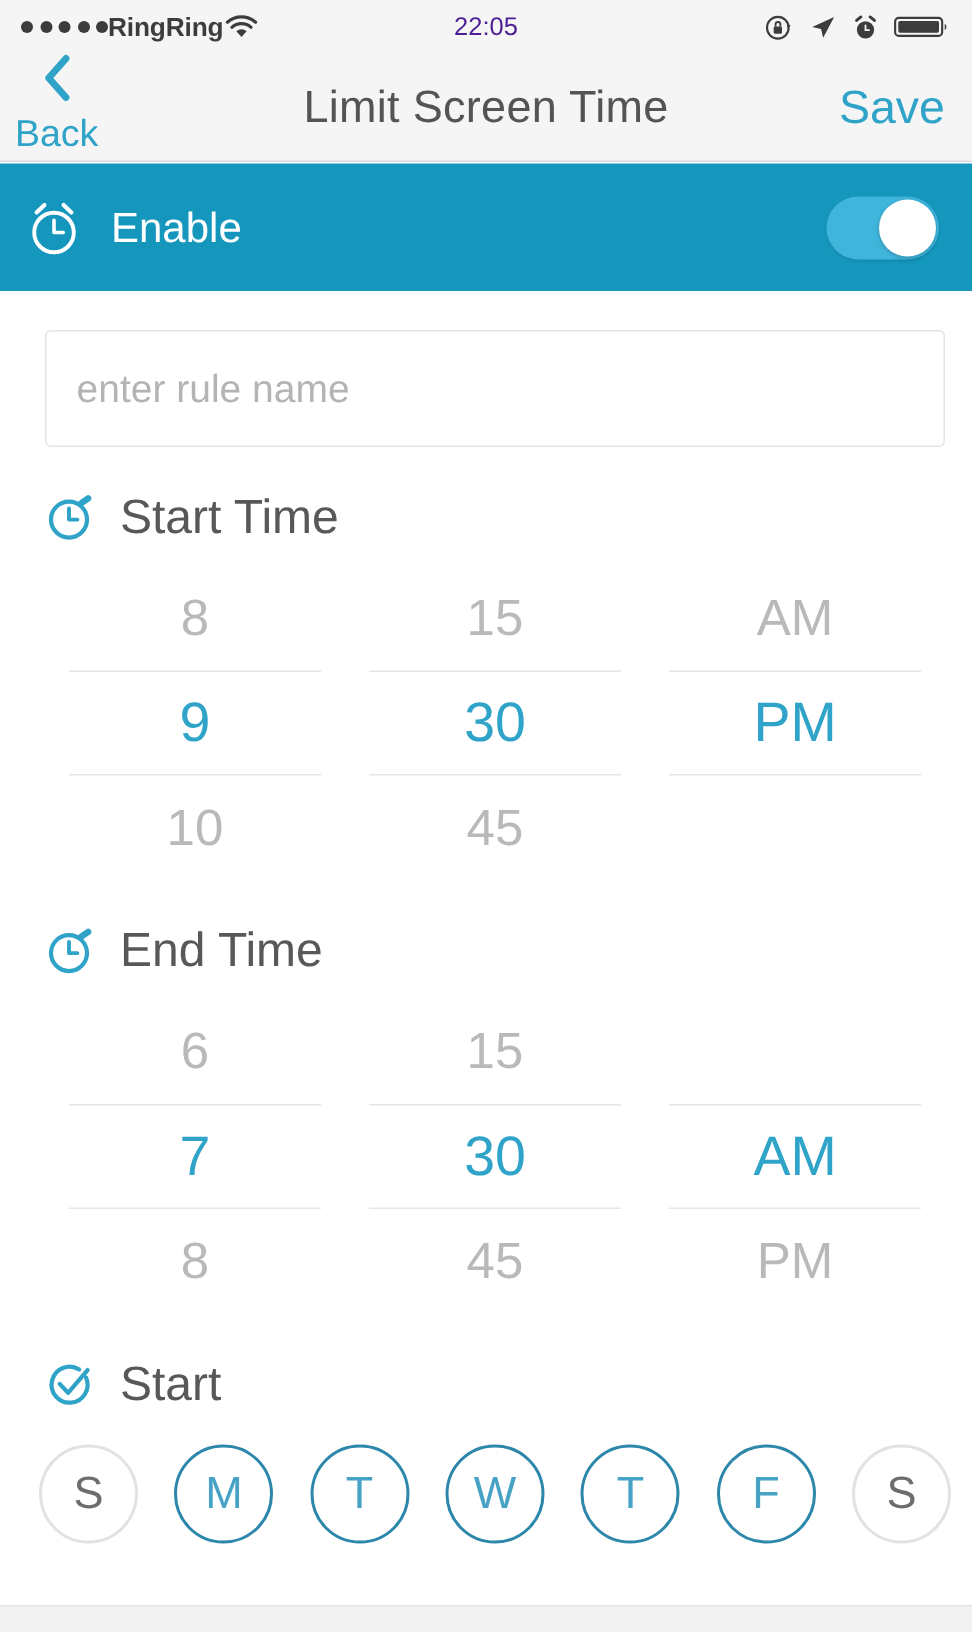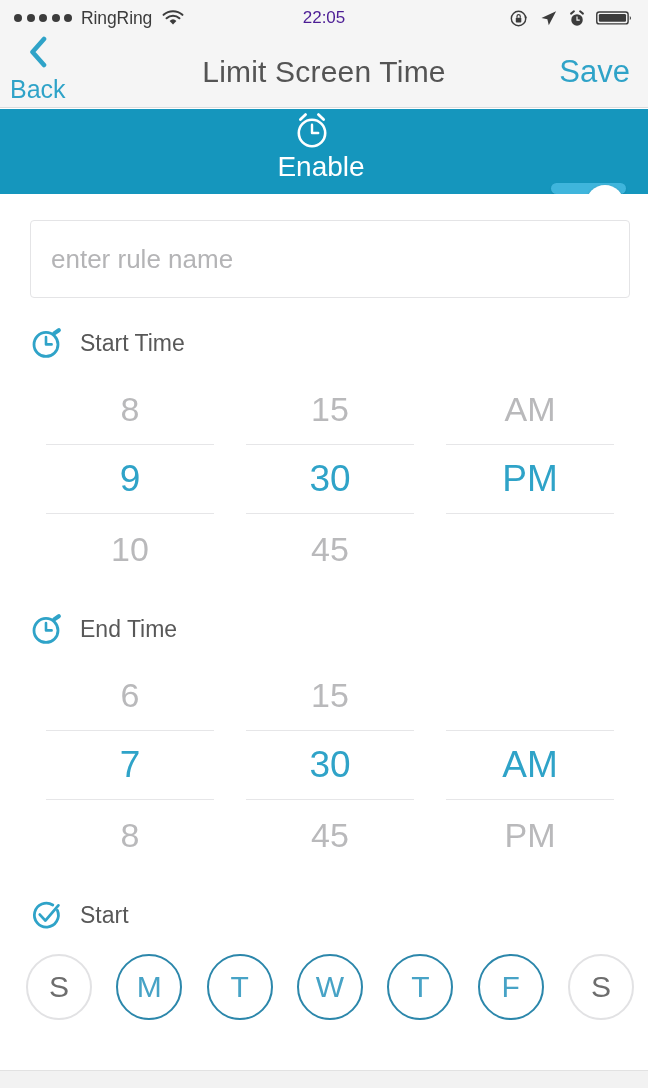--- a/index.html
+++ b/index.html
@@ -22,21 +22,21 @@
   
   .status-bar {
     position: absolute;
     top: 0; left: 0;
     width: 648px; height: 36px;
     background: #f5f5f5;
     display: flex;
     align-items: center;
     padding: 0 14px;
   }
-  .sb-left { display: flex; align-items: center; gap: 9px; flex: 0 0 auto; }
+  .sb-left { display: flex; align-items: center; flex: 0 0 auto; font-weight: bold; }
   .sb-center {
     position: absolute; left: 0; right: 0; top: 0;
     height: 36px;
     display: flex; align-items: center; justify-content: center;
     pointer-events: none;
   }
   .sb-right {
     margin-left: auto;
     display: flex; align-items: center; gap: 10px;
     flex: 0 0 auto;
@@ -84,21 +84,20 @@
 
   
   .enable-bar {
     position: absolute;
     top: 109px; left: 0;
     width: 648px; height: 85px;
     background: #1596bd;
     display: flex; align-items: center;
     padding: 0 22px 0 16px;
     cursor: pointer;
-    flex-direction: column;
   }
   .enable-icon { flex: 0 0 auto; line-height: 0; margin-right: 18px; }
   .enable-label {
     font-size: 28px; color: #ffffff; font-weight: 400;
   }
   .toggle {
     margin-left: auto;
     width: 75px; height: 42px;
     border-radius: 21px;
     background: #3fb5dc;
@@ -137,21 +136,21 @@
     font-size: 26px; color: #b4b4b6; font-weight: 400;
   }
 
   .section-head {
     display: flex; align-items: center;
     margin: 28px 0 0 18px;
     gap: 16px;
   }
   .section-head .sh-icon { line-height: 0; flex: 0 0 auto; }
   .section-head .sh-label {
-    font-size: 23px; color: #585858;
+    font-size: 32px; color: #585858;
   }
 
   
   .picker {
     display: flex;
     margin: 14px 18px 0 18px;
   }
   .pcol {
     flex: 1 1 0;
     display: flex; flex-direction: column;

